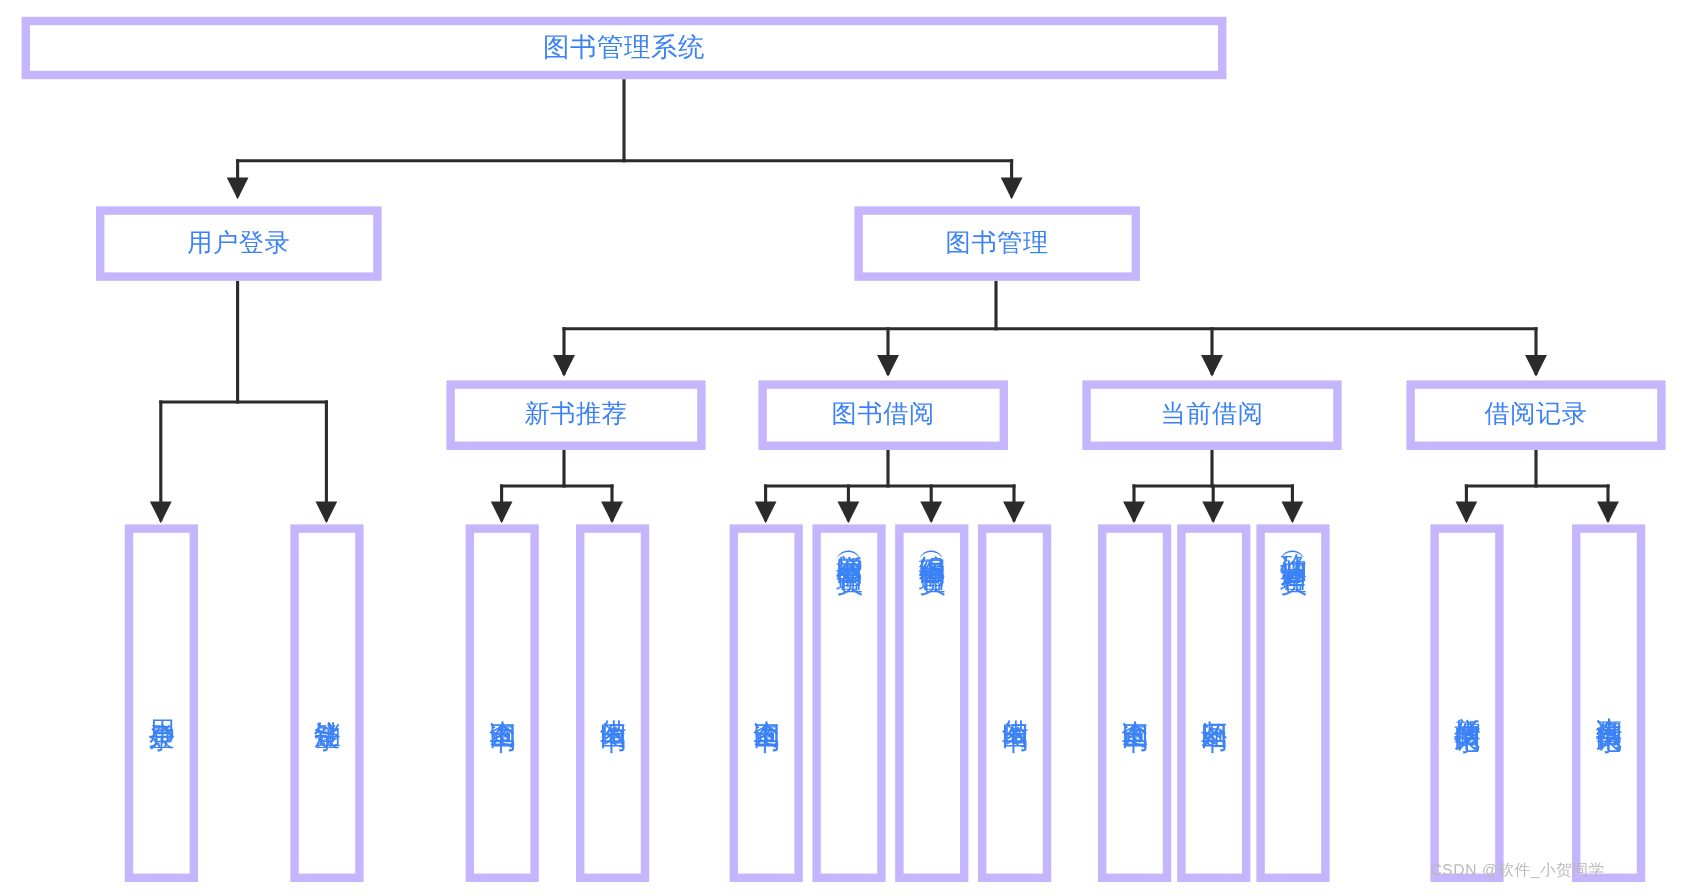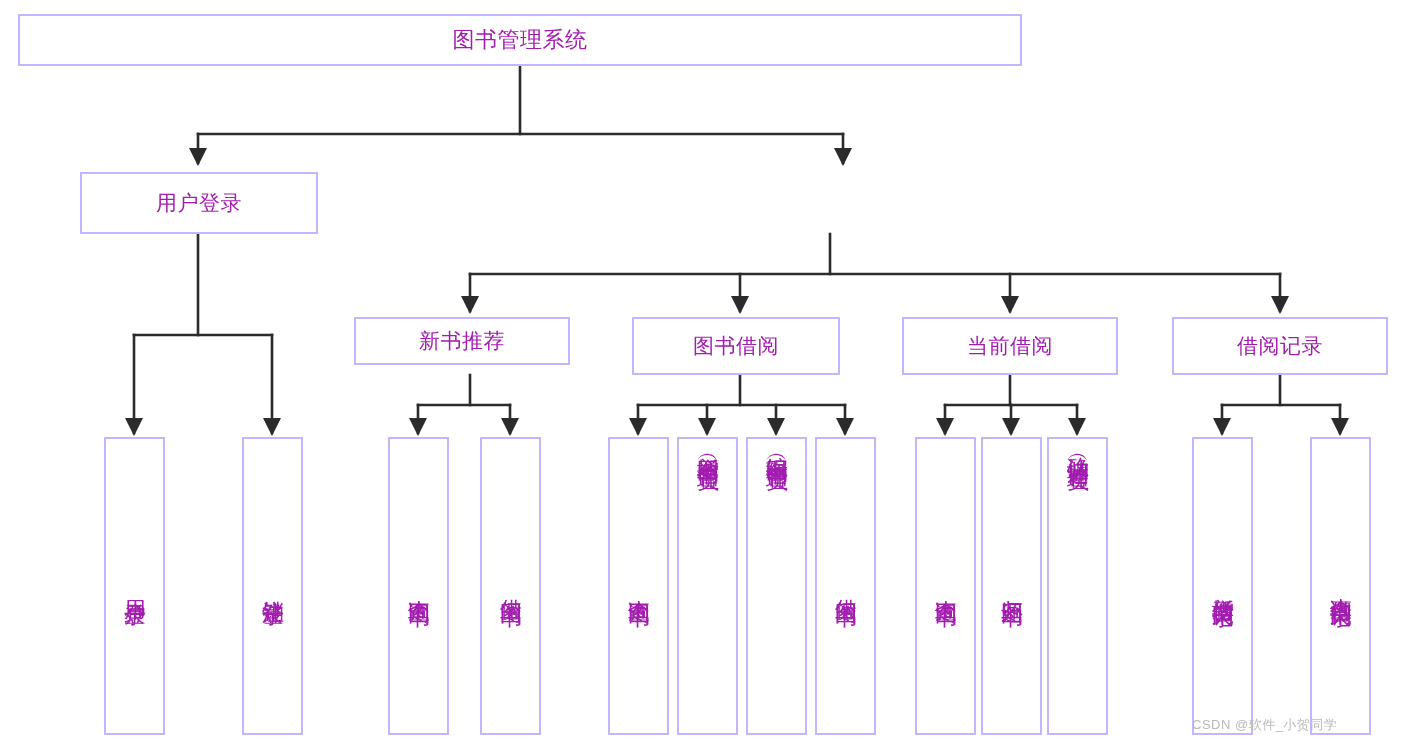--- a/index.html
+++ b/index.html
@@ -21,23 +21,23 @@
   #edges {
     position: absolute;
     left: 0;
     top: 0;
     width: 1405px;
     height: 747px;
     pointer-events: none;
   }
   .node {
     position: absolute;
-    border: 2px solid #c4b5fd;
+    border: 7px solid #c4b5fd;
     background: #ffffff;
-    color: #a21caf;
+    color: #3b82f6;
     display: flex;
     align-items: center;
     justify-content: center;
     z-index: 2;
   }
   .node .lbl {
     display: block;
     text-align: center;
     letter-spacing: 0.5px;
   }
@@ -129,22 +129,25 @@
   </svg>
 
   <div class="node h-node" id="node-root" style="left:18px; top:14px; width:1004px; height:52px;">
     <span class="lbl">图书管理系统</span>
   </div>
 
   <div class="node h-node" style="left:80px; top:172px; width:238px; height:62px;">
     <span class="lbl">用户登录</span>
   </div>
 
-
-  <div class="node h-node" style="left:354px; top:317px; width:216px; height:48px;">
+  <div class="node h-node" style="left:712px; top:172px; width:238px; height:62px;">
+    <span class="lbl">图书管理</span>
+  </div>
+
+  <div class="node h-node" style="left:372px; top:317px; width:216px; height:58px;">
     <span class="lbl">新书推荐</span>
   </div>
 
   <div class="node h-node" style="left:632px; top:317px; width:208px; height:58px;">
     <span class="lbl">图书借阅</span>
   </div>
 
   <div class="node h-node" style="left:1172px; top:317px; width:216px; height:58px;">
     <span class="lbl">借阅记录</span>
   </div>

